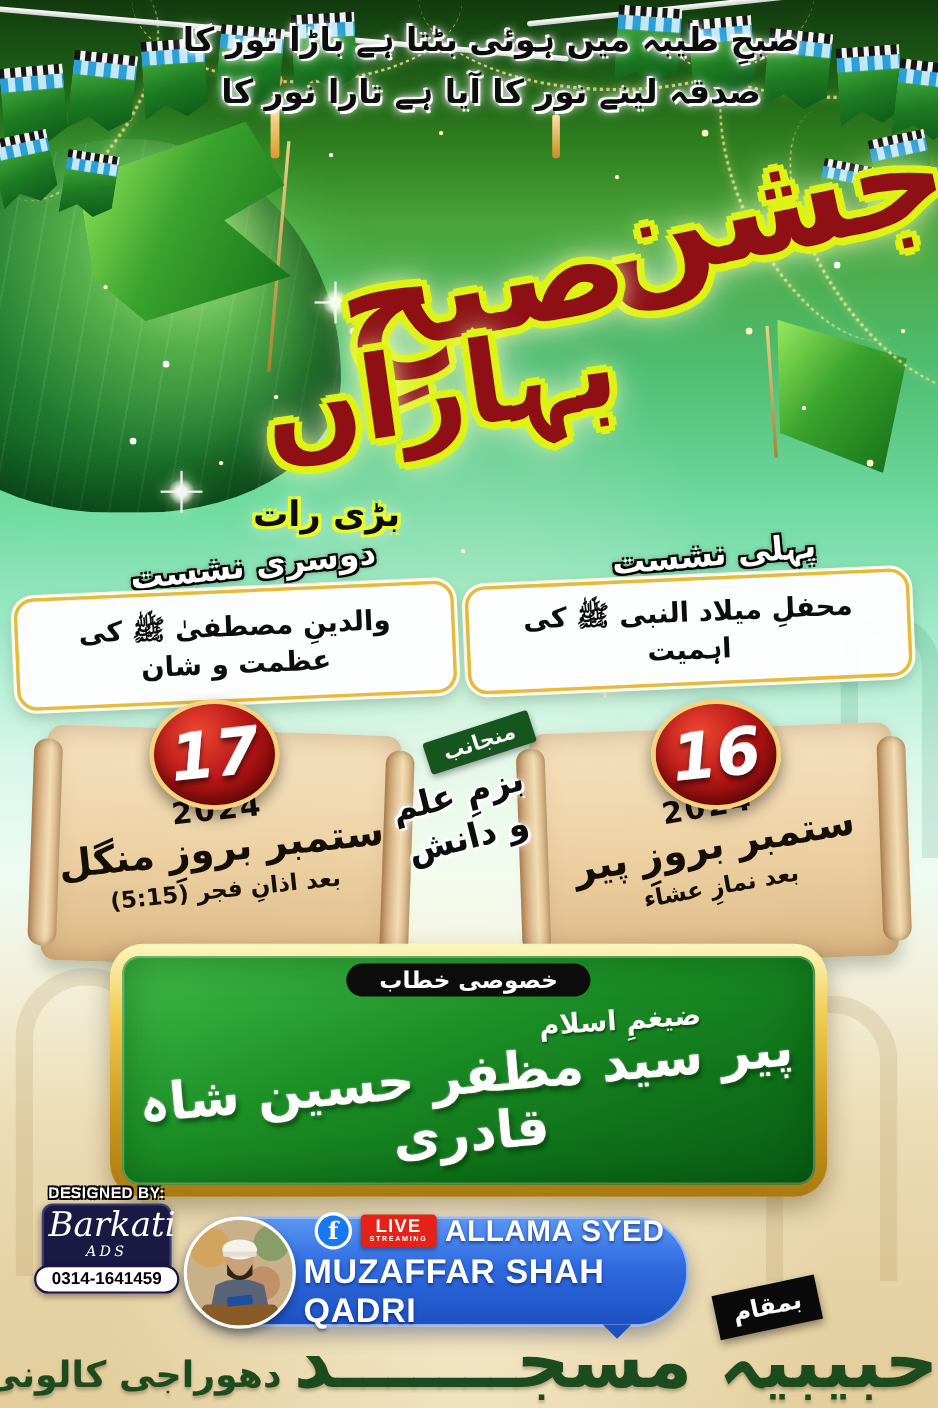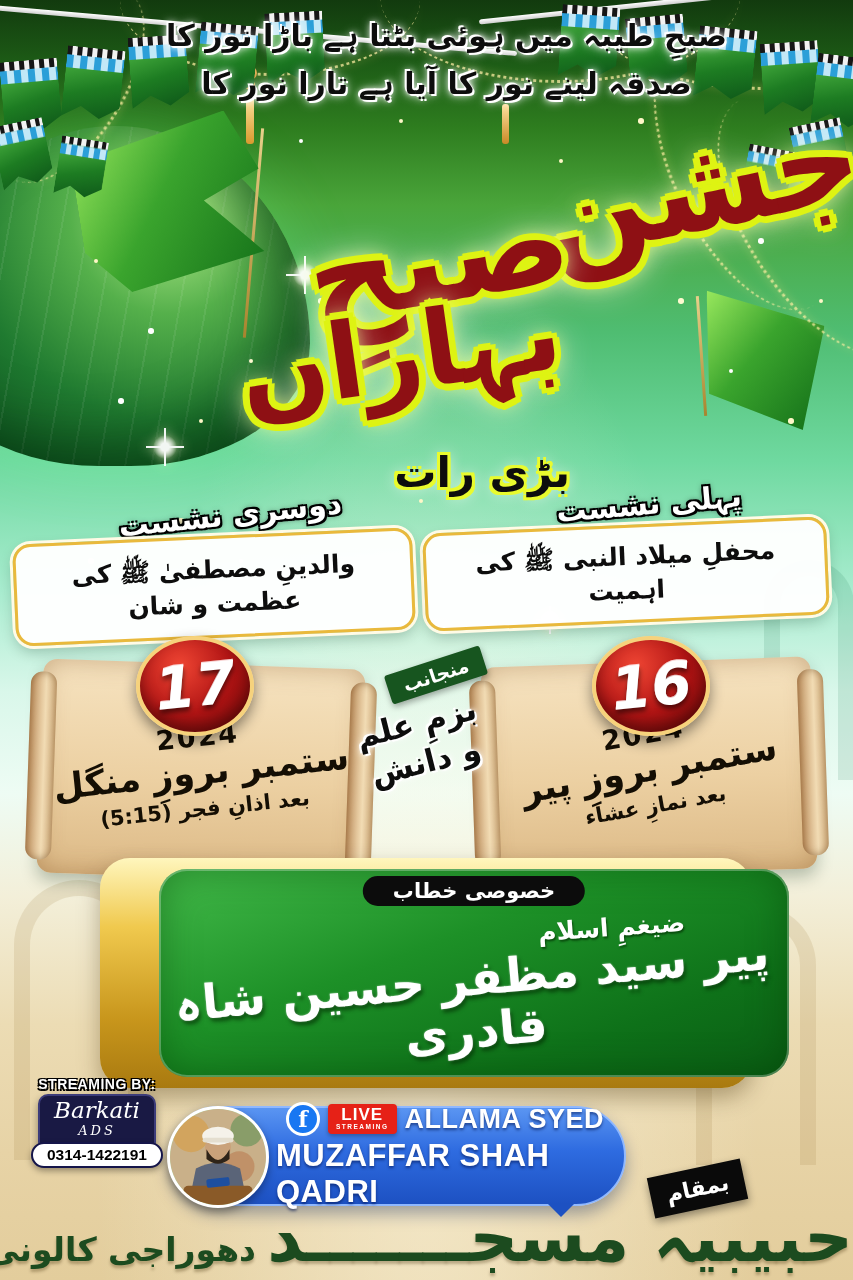--- a/index.html
+++ b/index.html
@@ -82,22 +82,22 @@
 
   
   .ttl{color:#8e1014;font-weight:800;direction:rtl;line-height:1;
     text-shadow:
       -5px -5px 0 #def313,5px -5px 0 #def313,-5px 5px 0 #def313,5px 5px 0 #def313,
       -7px 0 0 #def313,7px 0 0 #def313,0 -7px 0 #def313,0 7px 0 #def313,
       0 0 20px #ecff6e,0 0 36px rgba(255,255,255,.95);}
   .ttl-w1{left:540px;top:126px;font-size:122px;transform:rotate(-12deg);}
   .ttl-w2{left:306px;top:196px;font-size:126px;transform:rotate(-10deg);}
   .ttl-w3{left:110px;top:302px;width:580px;text-align:center;font-size:104px;transform:rotate(-8deg);}
-  .subtitle{left:230px;top:448px;width:340px;text-align:right;direction:rtl;color:#0d0d0d;
-    font-size:42px;font-weight:800;letter-spacing:6px;
+  .subtitle{left:230px;top:448px;width:340px;text-align:left;direction:rtl;color:#0d0d0d;
+    font-size:32px;font-weight:800;letter-spacing:6px;
     text-shadow:-3px -3px 0 #e9fb2e,3px -3px 0 #e9fb2e,-3px 3px 0 #e9fb2e,3px 3px 0 #e9fb2e,0 0 16px #ffffff;}
 
   
   .sess-label{color:#fff;font-weight:800;font-size:30px;direction:rtl;
     text-shadow:-2px -2px 0 #000,2px -2px 0 #000,-2px 2px 0 #000,2px 2px 0 #000,0 0 6px rgba(0,0,0,.8);}
   .sl-1{left:556px;top:486px;transform:rotate(-5deg);}
   .sl-2{left:118px;top:497px;transform:rotate(-6deg);}
   .sess-box{background:rgba(255,255,255,.97);border:3px solid #e9b93c;border-radius:18px;
     box-shadow:0 0 0 3px #fffbe6,0 6px 14px rgba(0,40,20,.25);
     display:flex;align-items:center;justify-content:center;text-align:center;
@@ -134,38 +134,38 @@
     padding:4px 16px;font-size:19px;font-weight:700;direction:rtl;border-radius:3px;
     box-shadow:0 3px 6px rgba(0,0,0,.35);z-index:6;}
   .org-name{left:346px;top:702px;width:150px;transform:rotate(-14deg);direction:rtl;text-align:center;
     font-size:31px;font-weight:800;color:#0d0d0d;line-height:1.3;
     text-shadow:0 0 5px #fff,0 0 10px #fff,2px 2px 0 #fff,-2px -2px 0 #fff;z-index:5;}
 
   
   .gpanel{left:100px;top:858px;width:652px;height:230px;border-radius:30px;padding:11px;
     background:linear-gradient(180deg,#fff6bd 0%,#f0c94e 30%,#c8961c 70%,#a97a10 100%);
     box-shadow:0 10px 22px rgba(60,40,0,.35);}
-  .gpanel-in{position:relative;width:100%;height:100%;border-radius:28px;
+  .gpanel-in{position:relative;width:100%;height:100%;border-radius:16px;
     background:linear-gradient(160deg,#43bb4a 0%,#1d9027 40%,#0e7119 75%,#0a5c14 100%);
-    box-shadow:inset 0 0 0 2px rgba(255,255,255,.28),inset 0 0 40px rgba(0,60,0,.45);margin-left:48px;}
+    box-shadow:inset 0 0 0 2px rgba(255,255,255,.28),inset 0 0 40px rgba(0,60,0,.45);}
   .sp-tag{position:absolute;top:7px;left:50%;transform:translateX(-50%);background:#0c0c0c;color:#fff;
     padding:3px 30px;border-radius:22px;font-size:21px;font-weight:700;direction:rtl;white-space:nowrap;}
   .sp-hon{position:absolute;top:44px;right:104px;color:#fff;font-size:25px;font-weight:700;direction:rtl;
     transform:rotate(-4deg);text-shadow:1px 2px 2px rgba(0,40,0,.6);}
   .sp-name{position:absolute;top:84px;left:12px;right:12px;text-align:center;direction:rtl;color:#fff;
     font-size:47px;font-weight:800;transform:rotate(-5deg);line-height:1.1;
     text-shadow:2px 4px 4px rgba(0,40,0,.55),0 0 2px rgba(255,255,255,.6);}
 
   
   .designer{left:26px;top:1076px;width:142px;text-align:center;z-index:7;}
   .ds-label{color:#fff;font-size:14px;font-weight:800;letter-spacing:.5px;font-family:"Liberation Sans",sans-serif;
     text-shadow:-1.5px -1.5px 0 #000,1.5px -1.5px 0 #000,-1.5px 1.5px 0 #000,1.5px 1.5px 0 #000;}
   .ds-box{margin:2px auto 0;width:118px;background:#191944;border:2px solid #3c3c7a;border-radius:10px;
     color:#fff;padding:3px 4px 12px;box-shadow:0 4px 8px rgba(0,0,0,.4);}
-  .ds-brand{font-family:"DejaVu Serif",serif;font-style:italic;font-size:23px;line-height:1;}
+  .ds-brand{font-family:"DejaVu Serif",serif;font-style:italic;font-size:31px;line-height:1;}
   .ds-sub{font-family:"DejaVu Serif",serif;font-style:italic;font-size:13px;letter-spacing:3px;margin-top:1px;}
   .ds-phone{position:relative;margin:-10px auto 0;width:132px;background:#fff;border:2px solid #15154a;
     border-radius:13px;font-size:15.5px;font-weight:800;color:#000;padding:2px 0;
     font-family:"Liberation Sans",sans-serif;box-shadow:0 3px 6px rgba(0,0,0,.35);}
 
   
   .livebar{left:168px;top:1106px;width:458px;height:100px;border-radius:52px;z-index:6;
     background:linear-gradient(180deg,#5a95f2 0%,#2e6be0 45%,#1d51c2 100%);
     border:2px solid #8fb8ff;box-shadow:0 8px 16px rgba(0,30,90,.35);}
   .bar-tail{position:absolute;left:378px;top:96px;width:0;height:0;border:13px solid transparent;border-top-color:#1d51c2;}
@@ -276,26 +276,26 @@
 
   <div class="abs gpanel">
     <div class="gpanel-in">
       <div class="sp-tag">خصوصی خطاب</div>
       <div class="sp-hon">ضیغمِ اسلام</div>
       <div class="sp-name">پیر سید مظفر حسین شاہ قادری</div>
     </div>
   </div>
 
   <div class="abs designer">
-    <div class="ds-label">STREAMING BY:</div>
+    <div class="ds-label">DESIGNED BY:</div>
     <div class="ds-box">
       <div class="ds-brand">Barkati</div>
       <div class="ds-sub">ADS</div>
     </div>
-    <div class="ds-phone">0314-1422191</div>
+    <div class="ds-phone">0314-1641459</div>
   </div>
 
   <div class="abs livebar">
     <div class="bar-tail"></div>
     <div class="avatar">
       <svg viewBox="0 0 100 100" width="100%" height="100%">
         <circle cx="50" cy="50" r="50" fill="#c9b089"></circle>
         <circle cx="22" cy="26" r="19" fill="#d99a3a" opacity=".55"></circle>
         <circle cx="80" cy="22" r="17" fill="#4a8a4a" opacity=".5"></circle>
         <circle cx="72" cy="60" r="16" fill="#b05a2a" opacity=".35"></circle>

